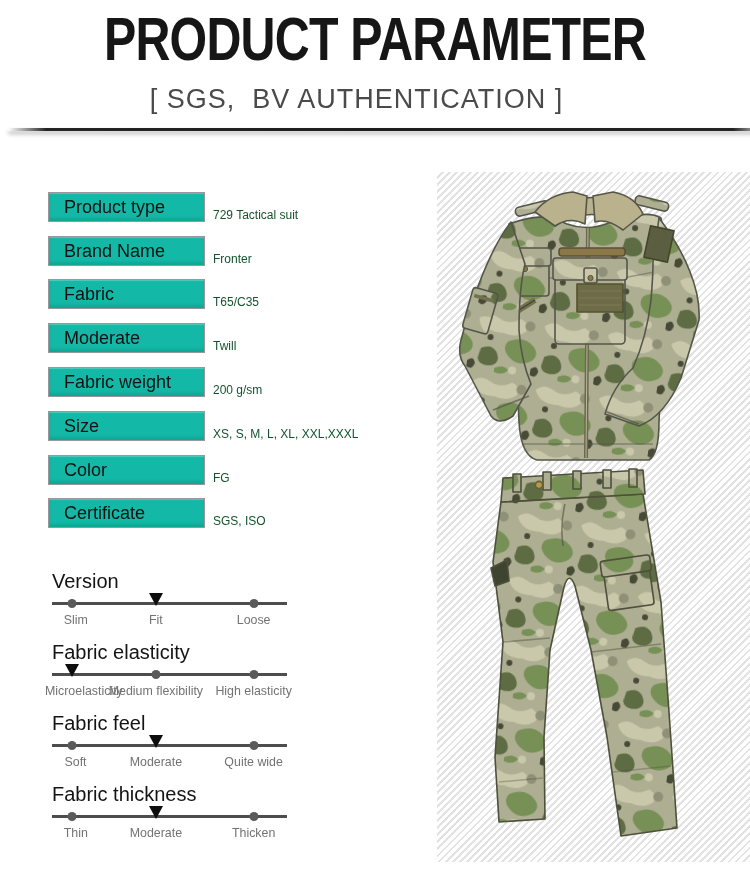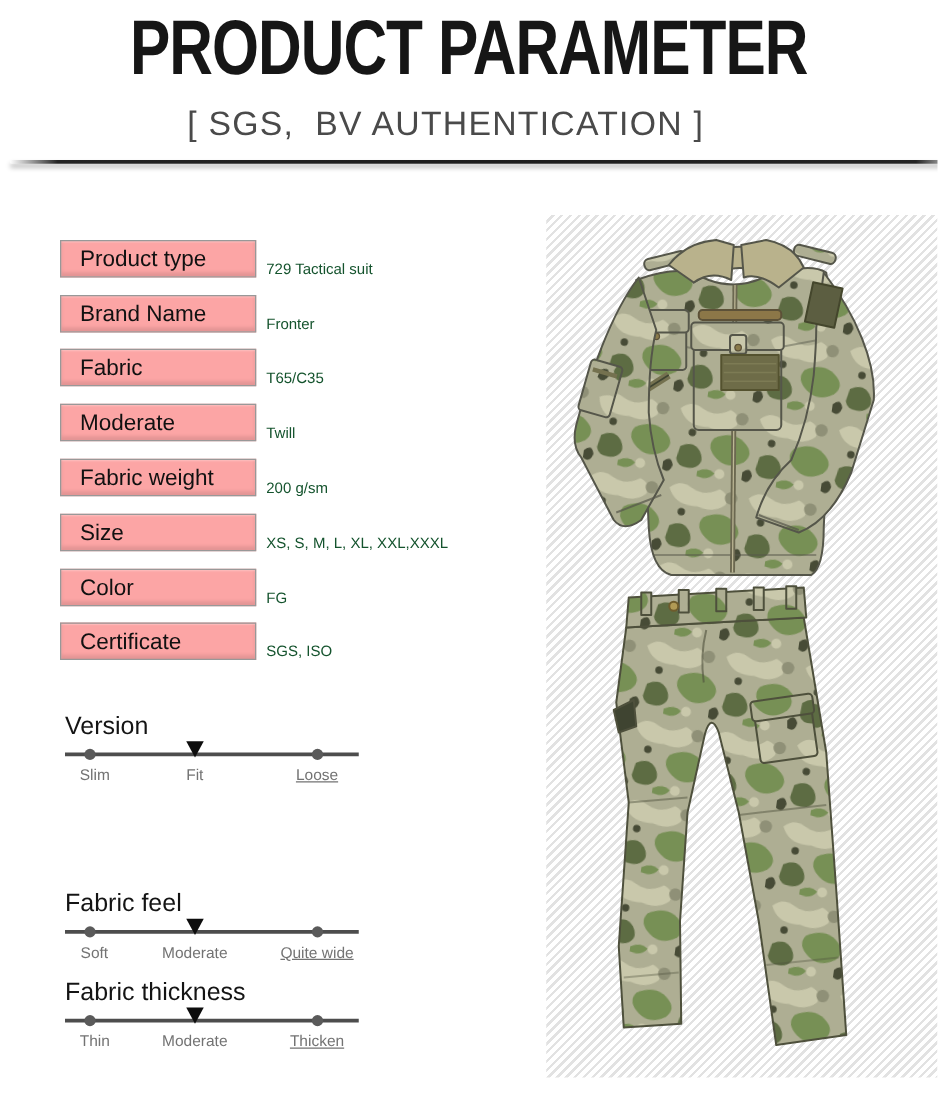--- a/index.html
+++ b/index.html
@@ -11,41 +11,41 @@
          font-size:62px;line-height:1.05;font-weight:bold;color:#161616;
          transform:scaleX(0.78);transform-origin:50% 50%;letter-spacing:-1px;white-space:nowrap;}
   .subtitle{position:absolute;top:84px;left:0;width:713px;text-align:center;
             font-size:27px;color:#4a4a4a;letter-spacing:1px;}
   .divider{position:absolute;top:128px;left:8px;right:8px;height:3px;border-radius:2px;
            background:linear-gradient(90deg,rgba(40,40,40,0),#242424 5%,#1d1d1d 50%,#242424 95%,rgba(40,40,40,0));
            box-shadow:0 3px 4px rgba(0,0,0,0.30);}
 
   
   .spec-row{position:absolute;left:48px;height:30px;}
-  .label-box{position:absolute;left:0;top:0;width:157px;height:30px;background:#fca5a5;
+  .label-box{position:absolute;left:0;top:0;width:157px;height:30px;background:#14b8a6;
              border:1px solid #989898;box-sizing:border-box;display:flex;align-items:center;
              padding-left:15px;box-shadow:inset 0 1px 1px rgba(255,255,255,0.25),inset 0 -3px 3px rgba(0,0,0,0.10);}
   .label-box span{font-size:18px;color:#111;}
   .spec-value{position:absolute;left:165px;top:16px;width:330px;font-size:12px;color:#14532d;white-space:nowrap;}
 
   
   .slider{position:absolute;left:52px;width:235px;height:60px;}
   .slider-title{position:absolute;top:0;left:0;font-size:20px;color:#141414;white-space:nowrap;}
   .track{position:absolute;top:32px;left:0;width:235px;height:3px;background:#4d4d4d;}
   .stop{position:absolute;top:0;}
   .stop:nth-child(1){left:8.6%;}
   .stop:nth-child(2){left:44.2%;}
   .stop:nth-child(3){left:85.8%;}
   .stop.dot{width:9px;height:9px;border-radius:50%;background:#5a5a5a;margin-top:-3px;transform:translateX(-50%);}
   .stop.tri{width:0;height:0;border-left:7px solid transparent;border-right:7px solid transparent;
             border-top:13px solid #0d0d0d;margin-top:-9px;transform:translateX(-50%);}
   .opts span{position:absolute;top:43px;font-size:12.4px;color:#737373;white-space:nowrap;transform:translateX(-50%);}
   .opts span:nth-child(1){left:8.6%;transform:translateX(-35%);}
   .opts span:nth-child(2){left:44.2%;}
-  .opts span:nth-child(3){left:85.8%;text-decoration:underline;}
+  .opts span:nth-child(3){left:85.8%;}
 
   
   .photo{position:absolute;left:437px;top:172px;width:313px;height:690px;
          background:repeating-linear-gradient(135deg,#ffffff 0px,#ffffff 3px,#e2e2e2 3px,#e2e2e2 5px);}
   .photo svg{position:absolute;left:0;top:0;}
 </style>
 </head>
 <body>
 
 <div id="screen">
@@ -110,20 +110,33 @@
       <div class="stop tri"></div>
       <div class="stop dot"></div>
     </div>
     <div class="opts">
       <span>Slim</span>
       <span>Fit</span>
       <span>Loose</span>
     </div>
   </div>
 
+  <div class="slider" style="top:641px">
+    <div class="slider-title">Fabric elasticity</div>
+    <div class="track">
+      <div class="stop tri"></div>
+      <div class="stop dot"></div>
+      <div class="stop dot"></div>
+    </div>
+    <div class="opts">
+      <span>Microelasticity</span>
+      <span>Medium flexibility</span>
+      <span>High elasticity</span>
+    </div>
+  </div>
 
   <div class="slider" style="top:712px">
     <div class="slider-title">Fabric feel</div>
     <div class="track">
       <div class="stop dot"></div>
       <div class="stop tri"></div>
       <div class="stop dot"></div>
     </div>
     <div class="opts">
       <span>Soft</span>

